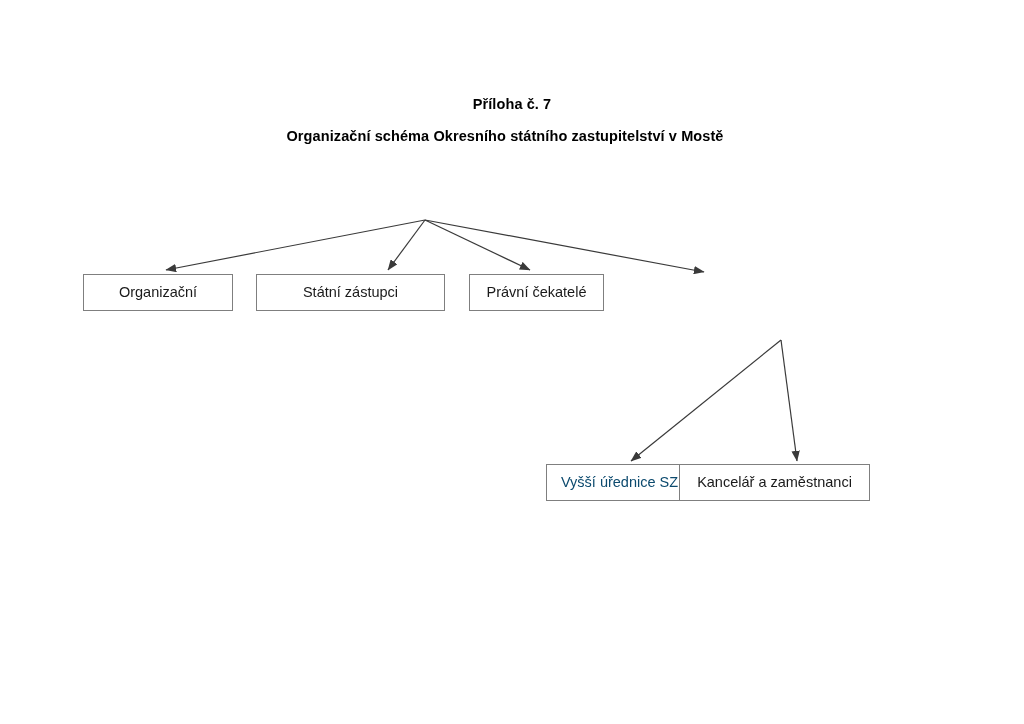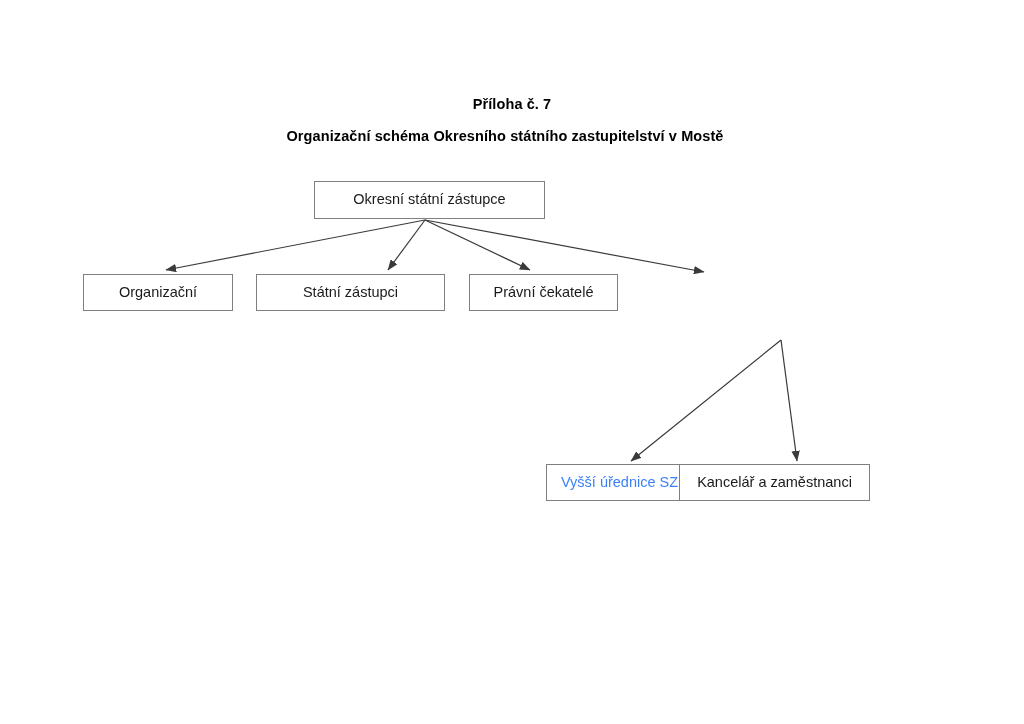--- a/index.html
+++ b/index.html
@@ -82,38 +82,35 @@
     <g id="edge-group">
         <line x1="425" y1="220" x2="166" y2="270" stroke="#3a3a3a" stroke-width="1.2" marker-end="url(#arrowhead)"></line>
         <line x1="425" y1="220" x2="388" y2="270" stroke="#3a3a3a" stroke-width="1.2" marker-end="url(#arrowhead)"></line>
         <line x1="425" y1="220" x2="530" y2="270" stroke="#3a3a3a" stroke-width="1.2" marker-end="url(#arrowhead)"></line>
         <line x1="425" y1="220" x2="704" y2="272" stroke="#3a3a3a" stroke-width="1.2" marker-end="url(#arrowhead)"></line>
         <line x1="781" y1="340" x2="631" y2="461" stroke="#3a3a3a" stroke-width="1.2" marker-end="url(#arrowhead)"></line>
         <line x1="781" y1="340" x2="797" y2="461" stroke="#3a3a3a" stroke-width="1.2" marker-end="url(#arrowhead)"></line>
       </g>
   </svg>
 
-  <div class="node" id="node-okresni-statni-zastupce" style="left: 314px; top: 181px; width: 231px; height: 38px; border-color: rgb(127, 127, 127); color: rgb(26, 26, 26);">
-    <span>Okresní státní zástupce</span>
-  </div>
 
   <div class="node" id="node-namestkyne" style="left: 83px; top: 274px; width: 150px; height: 37px; border-color: rgb(127, 127, 127); color: rgb(26, 26, 26);">
     <span>Organizační</span>
   </div>
 
   <div class="node" id="node-statni-zastupci" style="left: 256px; top: 274px; width: 189px; height: 37px; border-color: rgb(127, 127, 127); color: rgb(26, 26, 26);">
     <span>Státní zástupci</span>
   </div>
 
-  <div class="node" id="node-pravni-cekatele" style="left: 469px; top: 274px; width: 149px; height: 37px; border-color: rgb(127, 127, 127); color: rgb(26, 26, 26); text-align: center;">
+  <div class="node" id="node-pravni-cekatele" style="left: 469px; top: 274px; width: 135px; height: 37px; border-color: rgb(127, 127, 127); color: rgb(26, 26, 26); text-align: center;">
     <span>Právní čekatelé</span>
   </div>
 
 
-  <div class="node" id="node-vyssi-urednice-sz" style="left: 546px; top: 464px; width: 147px; height: 37px; border-color: rgb(127, 127, 127); color: #3b82f6;">
+  <div class="node" id="node-vyssi-urednice-sz" style="left: 546px; top: 464px; width: 147px; height: 37px; border-color: rgb(127, 127, 127); color: #0c4a6e;">
     <span>Vyšší úřednice SZ</span>
   </div>
 
   <div class="node" id="node-kancelar-a-zamestnanci" style="left: 679px; top: 464px; width: 191px; height: 37px; border-color: rgb(127, 127, 127); color: rgb(26, 26, 26);">
     <span>Kancelář a zaměstnanci</span>
   </div>
 
 </div>
 
 </body></html>

